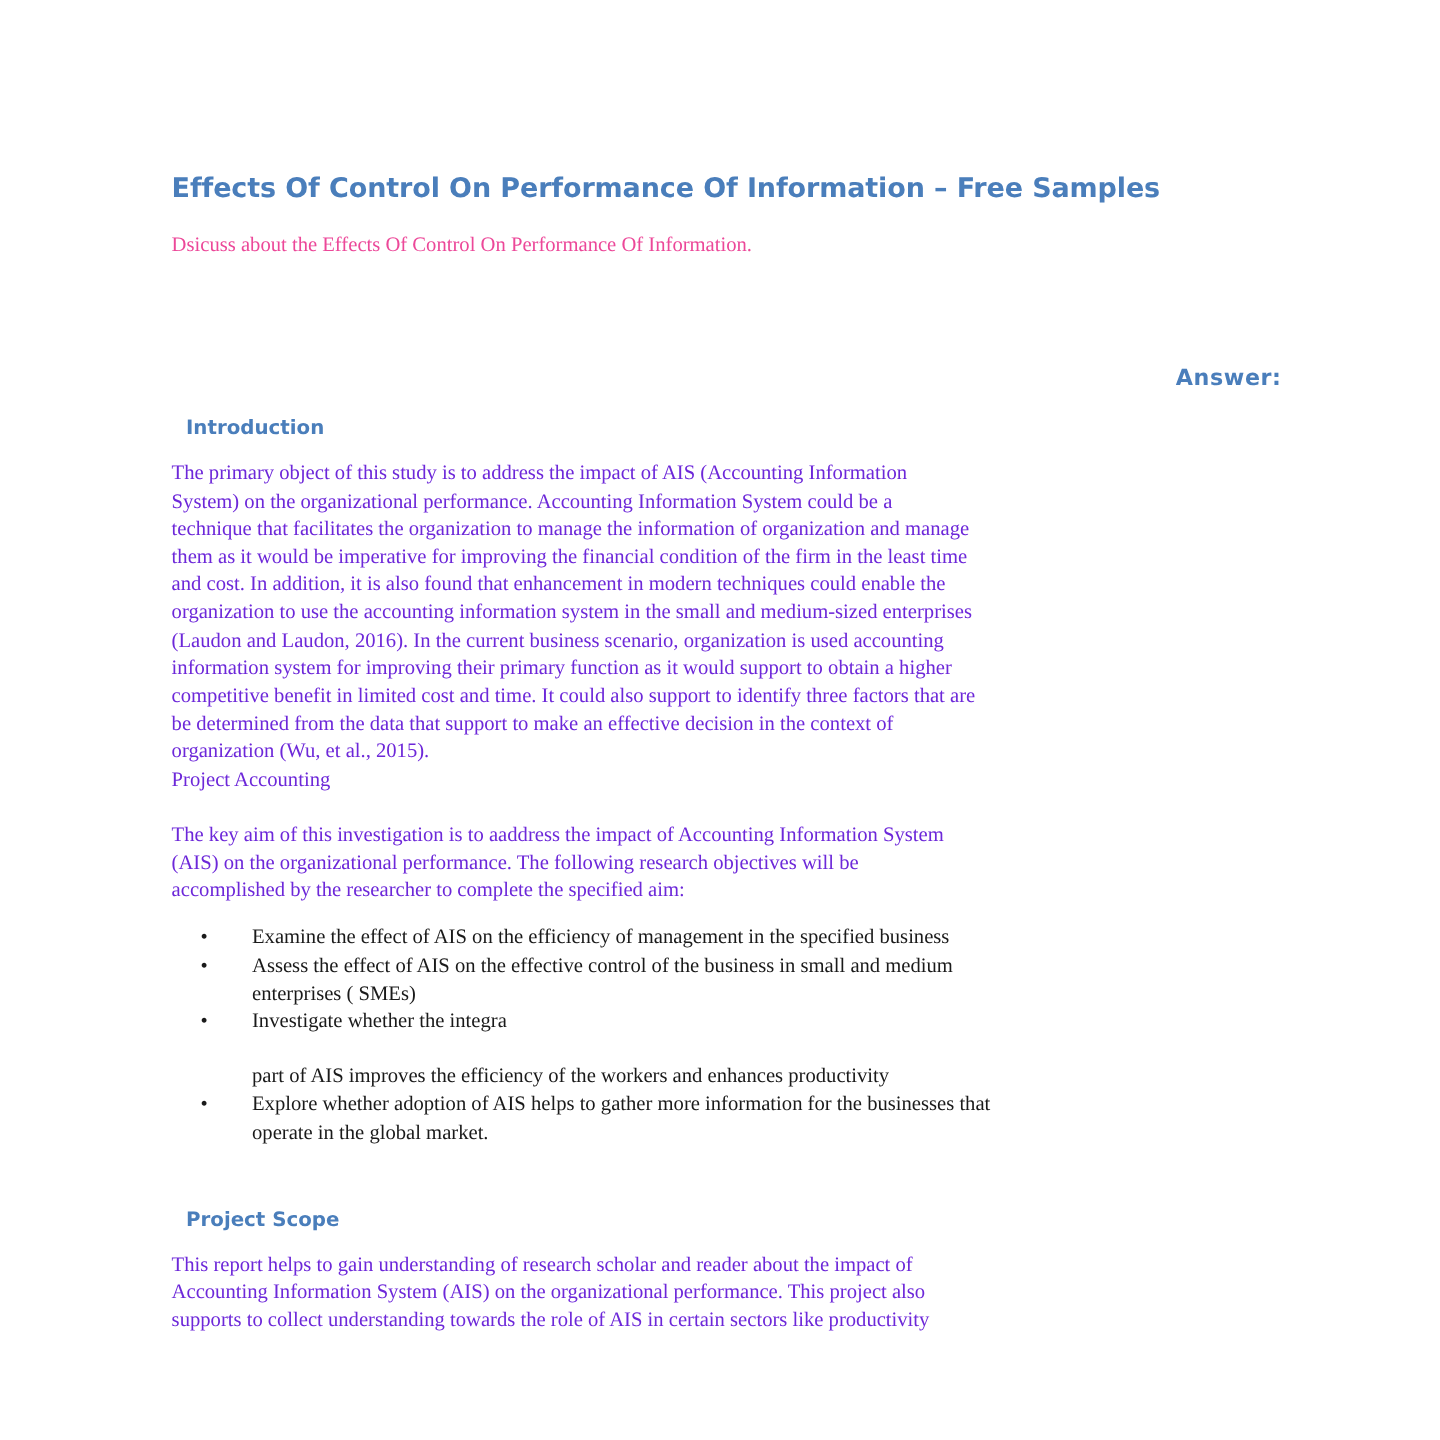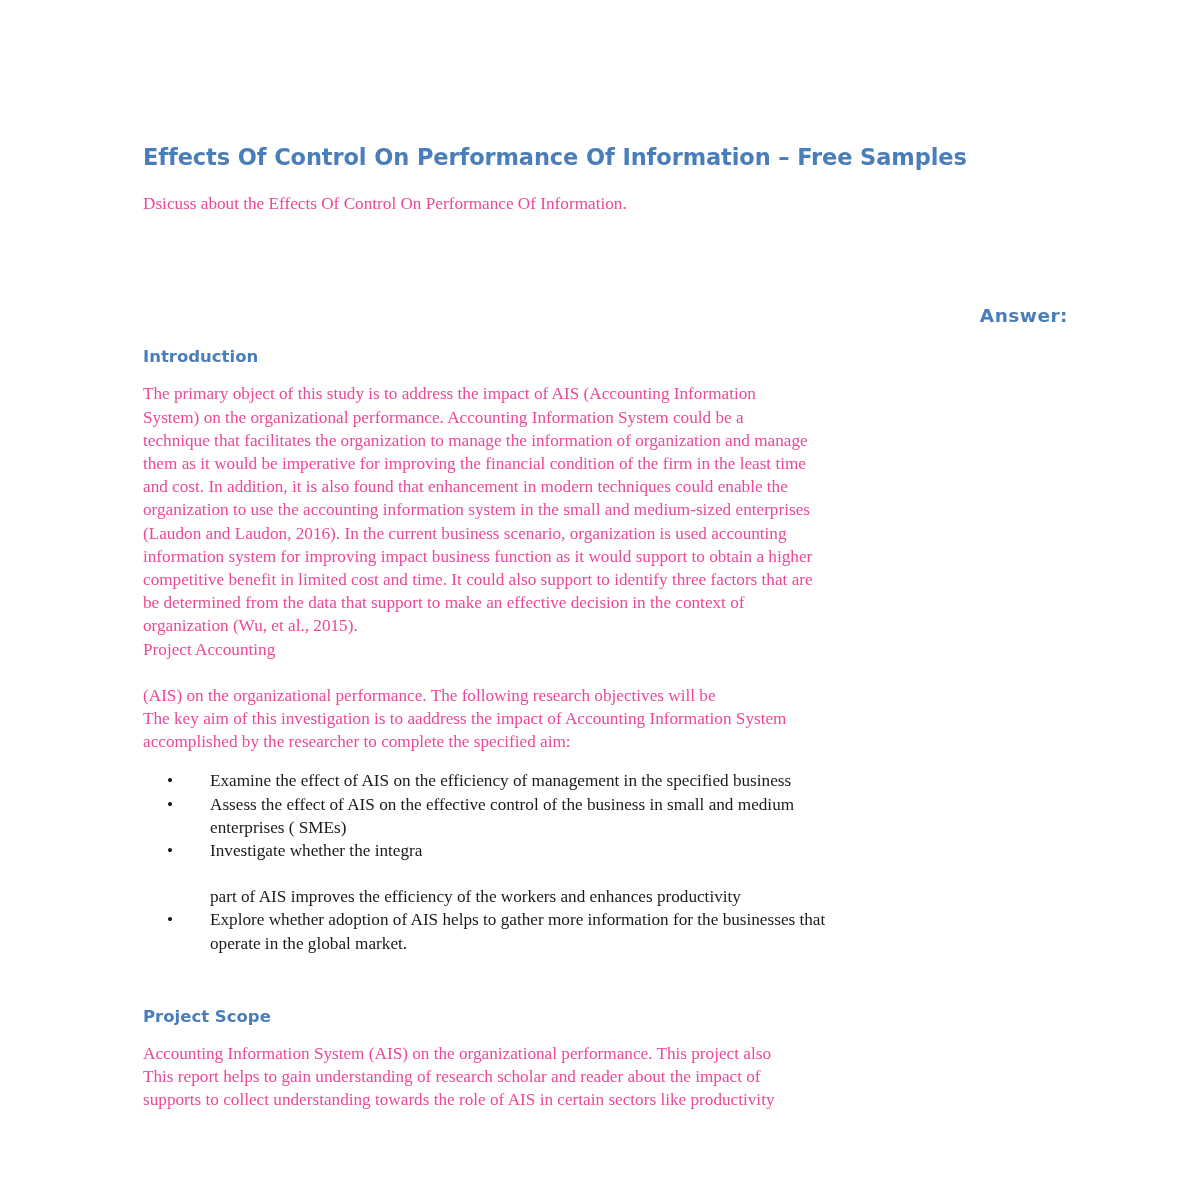--- a/index.html
+++ b/index.html
@@ -61,28 +61,28 @@
     margin: 0 0 21px 0;
     text-align: right;
   }
 
   .h-section {
     font-family: "DejaVu Sans", "Liberation Sans", sans-serif;
     font-size: 16.5px;
     font-weight: bold;
     color: #4a7ebb;
     letter-spacing: 0px;
-    margin: 0 0 16px 0;
+    margin: 0 0 16px 12px;
   }
 
   
   .para {
     font-family: "Liberation Serif", "DejaVu Serif", serif;
     font-size: 17.2px;
-    color: #ec4899;
+    color: #6d28d9;
     line-height: 23.2px;
     margin: 0;
   }
   .para .ln { display: block; white-space: nowrap; }
 
   .para-gap { margin-top: 23px; }
 
   
   .bullets {
     margin: 16px 0 0 0;
@@ -137,30 +137,30 @@
     <h3 class="h-section">Introduction</h3>
 
     <p class="para">
       <span class="ln">The primary object of this study is to address the impact of AIS (Accounting Information</span>
       <span class="ln">System) on the organizational performance. Accounting Information System could be a</span>
       <span class="ln">technique that facilitates the organization to manage the information of organization and manage</span>
       <span class="ln">them as it would be imperative for improving the financial condition of the firm in the least time</span>
       <span class="ln">and cost. In addition, it is also found that enhancement in modern techniques could enable the</span>
       <span class="ln">organization to use the accounting information system in the small and medium-sized enterprises</span>
       <span class="ln">(Laudon and Laudon, 2016).  In the current business scenario, organization is used accounting</span>
-      <span class="ln">information system for improving impact business function as it would support to obtain a higher</span>
+      <span class="ln">information system for improving their primary function as it would support to obtain a higher</span>
       <span class="ln">competitive benefit in limited cost and time. It could also support to identify three factors that are</span>
       <span class="ln">be determined from the data that support to make an effective decision in the context of</span>
       <span class="ln">organization  (Wu, et al., 2015).</span>
       <span class="ln">Project Accounting</span>
     </p>
 
     <p class="para para-gap">
+      <span class="ln">The key aim of this investigation is to aaddress the impact of Accounting Information System</span>
       <span class="ln">(AIS) on the organizational performance. The following research objectives will be</span>
-      <span class="ln">The key aim of this investigation is to aaddress the impact of Accounting Information System</span>
       <span class="ln">accomplished by the researcher to complete the specified aim:</span>
     </p>
 
     <ul class="bullets">
       <li>
         <span class="bullet-mark">•</span>
         <span class="ln">Examine the effect of AIS on the efficiency of management in the specified business</span>
       </li>
       <li>
         <span class="bullet-mark">•</span>
@@ -182,19 +182,19 @@
         <span class="ln">Explore whether adoption of AIS helps to gather more information for the businesses that</span>
         <span class="ln">operate in the global market.</span>
       </li>
     </ul>
 
     <div class="section-gap"></div>
 
     <h3 class="h-section">Project Scope</h3>
 
     <p class="para">
+      <span class="ln">This report helps to gain understanding of research scholar and reader about the impact of</span>
       <span class="ln">Accounting Information System (AIS) on the organizational performance. This project also</span>
-      <span class="ln">This report helps to gain understanding of research scholar and reader about the impact of</span>
       <span class="ln">supports to collect understanding towards the role of AIS in certain sectors like productivity</span>
     </p>
 
   </div>
 </div>
 
 </body></html>

